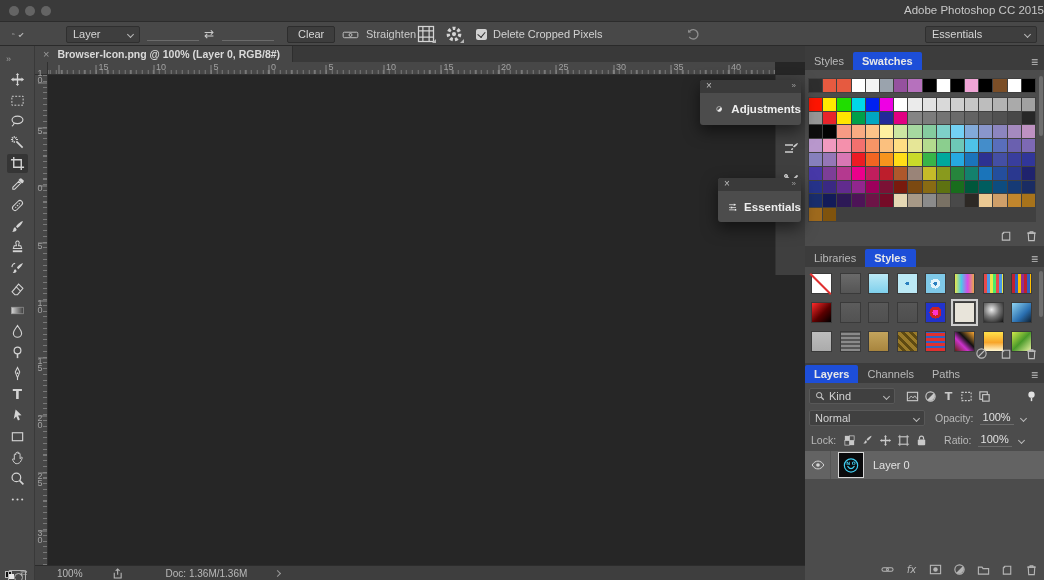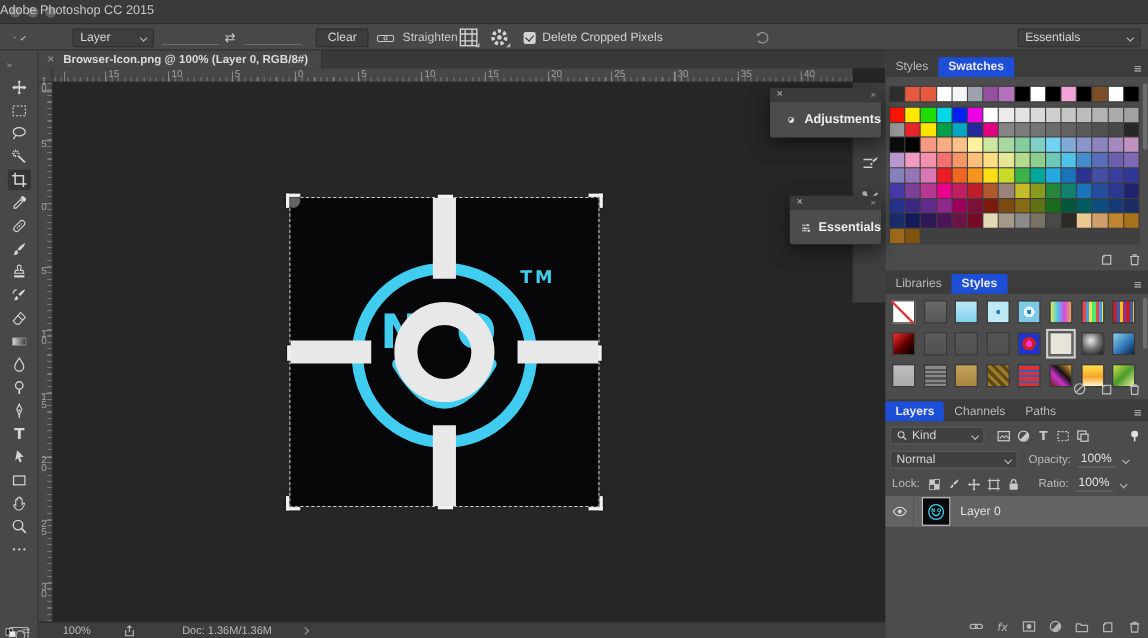--- a/index.html
+++ b/index.html
@@ -1,21 +1,21 @@
 <!DOCTYPE html>
 <html><head>
 <meta charset="utf-8">
 <style>
   html,body{margin:0;padding:0;background:#111;}
   *{box-sizing:border-box;font-family:"Liberation Sans",sans-serif;-webkit-font-smoothing:antialiased;}
   .app{position:relative;width:1044px;height:580px;background:#4a4a4a;overflow:hidden;color:#cfcfcf;font-size:11px;}
 
   
   .titlebar{position:absolute;left:0;top:0;width:1044px;height:22px;background:#3a3a3a;border-bottom:1px solid #2c2c2c;}
-  .titlebar .title{position:absolute;left:0;right:0;top:4px;text-align:left;color:#c8c8c8;font-size:11.5px;}
+  .titlebar .title{position:absolute;left:0;right:0;top:4px;text-align:right;color:#c8c8c8;font-size:11.5px;}
   .tl{position:absolute;top:6px;width:10px;height:10px;border-radius:50%;background:#646464;}
 
   
   .optionsbar{position:absolute;left:0;top:22px;width:1044px;height:24px;background:#484848;border-bottom:1px solid #2a2a2a;}
   .ob-item{position:absolute;top:0;height:24px;display:flex;align-items:center;}
   .dropdown{background:#3e3e3e;border:1px solid #2f2f2f;border-radius:2px;height:17px;display:flex;align-items:center;padding:0 6px;color:#d6d6d6;}
   .dropdown .chev{margin-left:auto;}
   .chev{width:5px;height:5px;border-right:1.4px solid #b9b9b9;border-bottom:1.4px solid #b9b9b9;transform:rotate(45deg);display:inline-block;}
   .chev.right{transform:rotate(-45deg);}
   .ufield{border-bottom:1px solid #6b6b6b;height:14px;width:52px;}
@@ -417,42 +417,20 @@
         <div class="dockicon" style="top:95px">
           <svg viewBox="0 0 17 17">
               <path d="M3 3l11 11M14 3L3 14" stroke="#d0d0d0" stroke-width="1.8" stroke-linecap="round"></path>
               <circle cx="3" cy="3" r="1.6" fill="none" stroke="#d0d0d0"></circle>
               <circle cx="14" cy="14" r="1.6" fill="none" stroke="#d0d0d0"></circle>
             </svg>
         </div>
         <span class="dblchev" style="top:118px">»</span>
       </div>
 
-      <div class="canvas-img">
-        <svg viewBox="0 0 280 280">
-          <circle cx="140" cy="143" r="79" fill="none" stroke="var(--logo)" stroke-width="10.5"></circle>
-          <text x="139" y="136" text-anchor="middle" font-size="43" font-weight="bold" letter-spacing="9" fill="var(--logo)">N O</text>
-          <path d="M98 151 Q140 221 182 151" fill="none" stroke="var(--logo)" stroke-width="11" stroke-linecap="round"></path>
-          <text x="209" y="77" font-size="16" font-weight="bold" letter-spacing="2.5" fill="var(--logo)">TM</text>
-        </svg>
-        <div class="croprect">
-          <span class="corner tl"></span>
-          <span class="corner tr"></span>
-          <span class="corner bl"></span>
-          <span class="corner br"></span>
-          <span class="ch e-t"></span>
-          <span class="ch e-b"></span>
-          <span class="ch e-l"></span>
-          <span class="ch e-r"></span>
-          <svg class="crosshair" viewBox="0 0 16 16">
-              <path d="M8 0v4.2M8 11.8V16M0 8h4.2M11.8 8H16" stroke="#e8e8e8" stroke-width="1.2"></path>
-              <circle cx="8" cy="8" r="2" fill="none" stroke="#e8e8e8" stroke-width="1.2"></circle>
-            </svg>
-        </div>
-      </div>
     </div>
 
     <div class="statusbar">
       <span class="zoom">100%</span>
       <svg class="shareicon" viewBox="0 0 16 16" style="width:13px;height:13px">
           <path d="M4 7v6.5h8.5V7" fill="none" stroke="#b9b9b9" stroke-width="1.3"></path>
           <path d="M8.2 9.5V2.8M5.8 4.8l2.4-2.4 2.4 2.4" fill="none" stroke="#b9b9b9" stroke-width="1.3"></path>
         </svg>
       <span class="doc">Doc: 1.36M/1.36M</span>
       <span class="chev right"></span>

